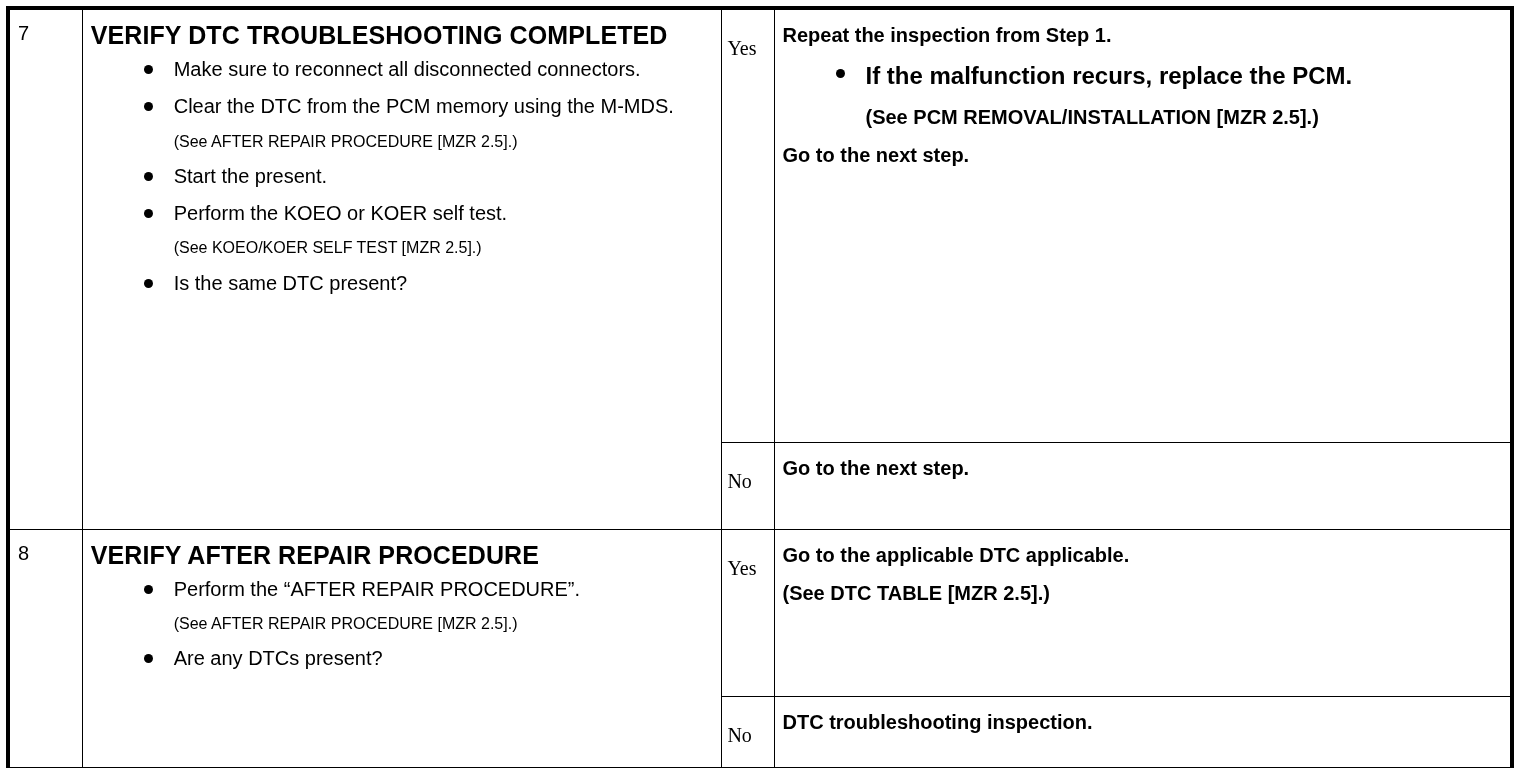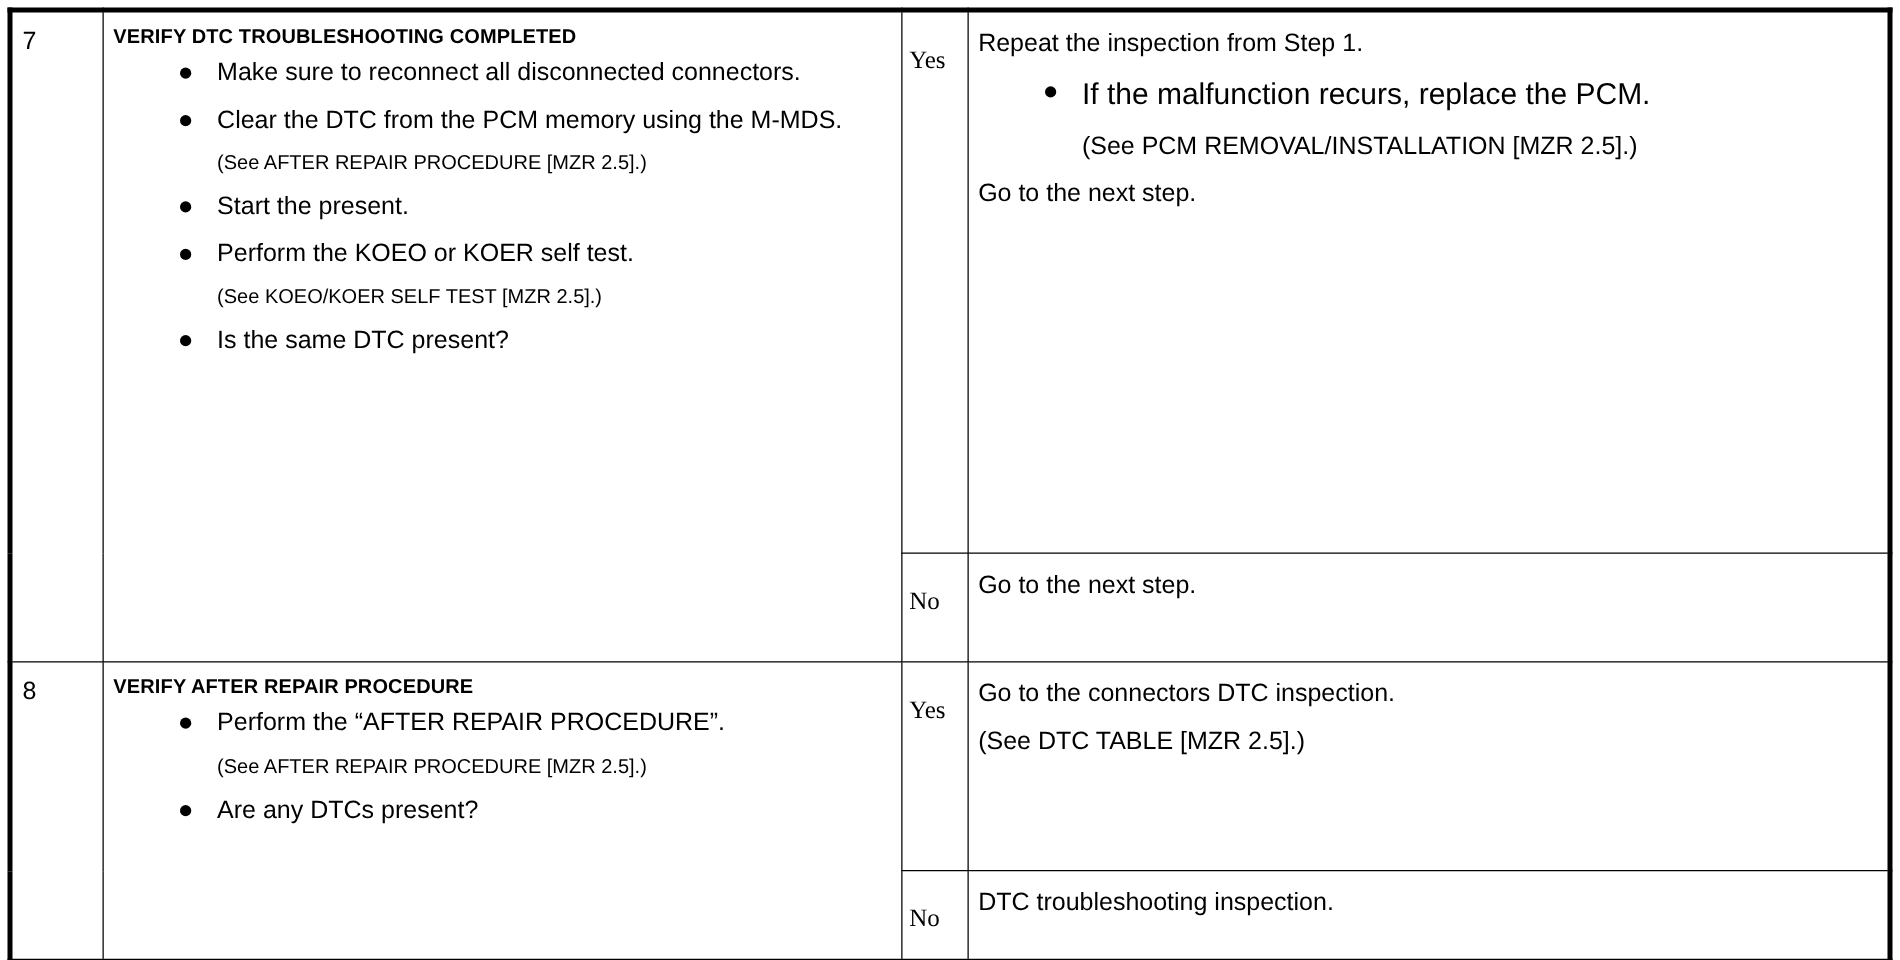--- a/index.html
+++ b/index.html
@@ -37,35 +37,35 @@
     border: 1px solid #000000;
     vertical-align: top;
     padding: 0;
     background: #ffffff;
   }
 
   
   .col-step   { width: 74px; }
   .col-body   { width: 638px; }
   .col-answer { width: 52px; }
-  .col-result { width: 736px; }
+  .col-result { width: 736px; font-weight: bold; }
 
   
   .step-num {
     font-size: 20px;
     line-height: 1;
     padding: 13px 0 0 8px;
   }
 
   
   .body-cell {
     padding: 11px 10px 8px 8px;
   }
   .body-heading {
-    font-size: 16px;
+    font-size: 25px;
     font-weight: bold;
     line-height: 1.15;
     letter-spacing: 0.1px;
     margin: 0 0 6px 0;
     white-space: nowrap;
   }
 
   .bullet-list {
     list-style: none;
     margin: 0;
@@ -225,21 +225,21 @@
             </ul>
           </div>
         </td>
 
         <td class="col-answer row-yes-8">
           <div class="answer-cell">Yes</div>
         </td>
 
         <td class="col-result row-yes-8">
           <div class="result-cell">
-            <div class="result-line">Go to the connectors DTC inspection.</div>
+            <div class="result-line">Go to the applicable DTC applicable.</div>
             <div class="result-line">(See DTC TABLE [MZR 2.5].)</div>
           </div>
         </td>
       </tr>
 
       <tr>
         <td class="col-answer row-no-8">
           <div class="answer-cell">No</div>
         </td>
         <td class="col-result row-no-8">

